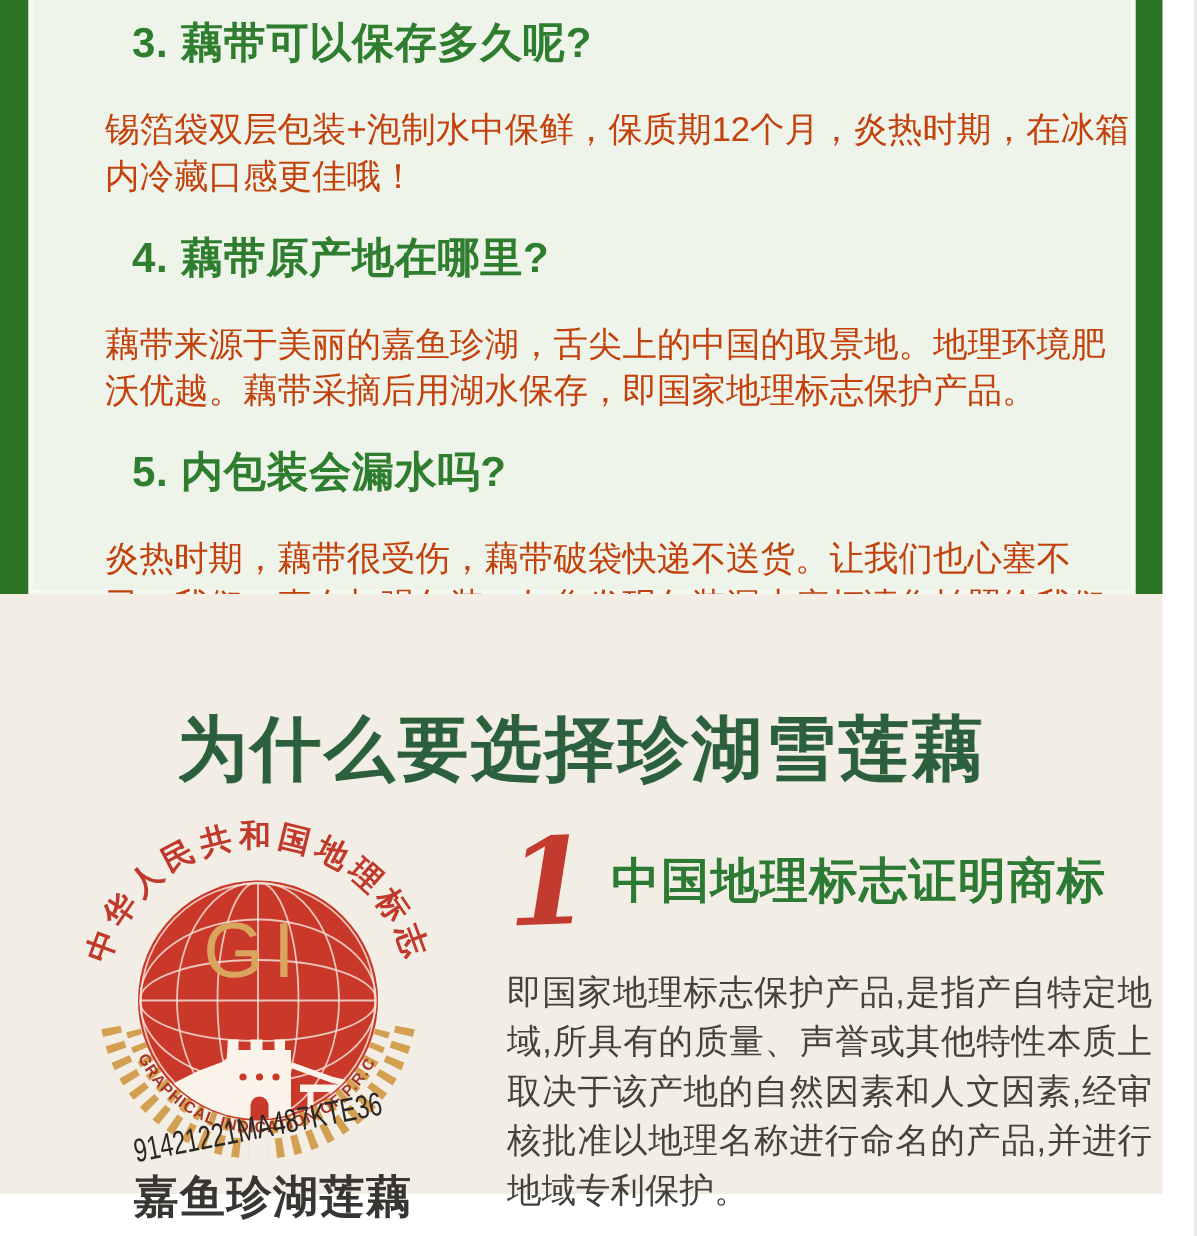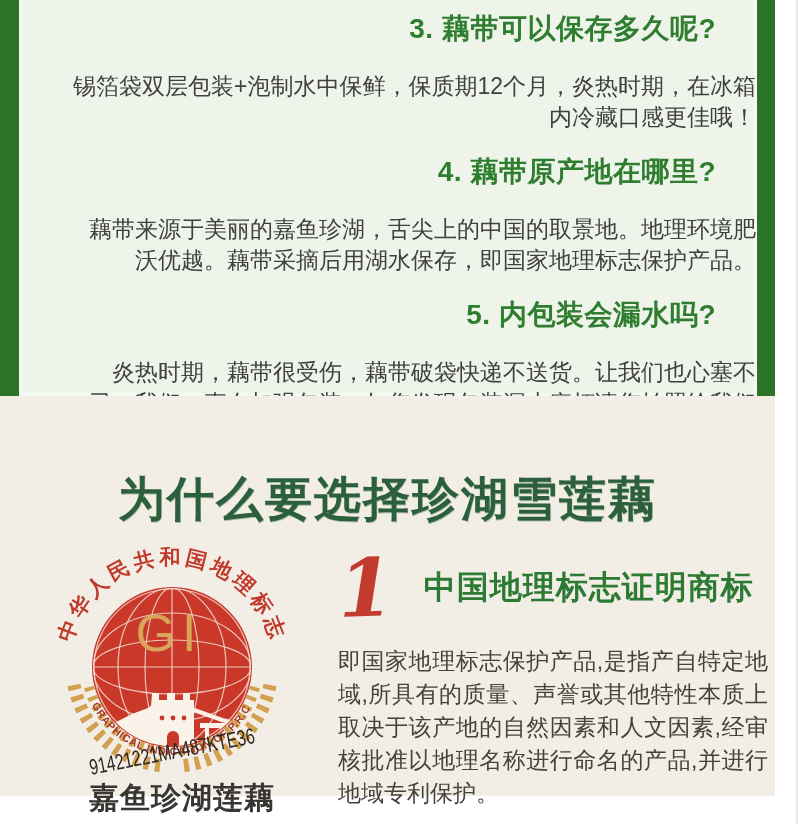--- a/index.html
+++ b/index.html
@@ -23,21 +23,20 @@
     height: 824px;
   }
 
   
   .faq-section {
     position: relative;
     width: 775px;
     height: 396px;
     background: #2b7425;
     overflow: hidden;
-    text-align: right;
   }
   .faq-card {
     position: absolute;
     left: 19px;
     top: -22px;
     width: 738px;
     height: 418px;
     background: #eef4e9;
     border: 3px solid #f4f9f1;
     box-shadow: 0 6px 0 rgba(16, 58, 10, 0.55);
@@ -47,21 +46,21 @@
     font-size: 28px;
     font-weight: bold;
     color: #2f7d2f;
     line-height: 36px;
     margin: 0 0 3px 18px;
     letter-spacing: 0.5px;
   }
   .faq-answer {
     font-size: 23px;
     line-height: 30.5px;
-    color: #404040;
+    color: #c2410c;
     width: 686px;
     letter-spacing: 0;
     margin-top: 24px;
   }
   .faq-item { margin-bottom: 22px; }
 
   
   .why-section {
     position: relative;
     width: 775px;
@@ -120,21 +119,21 @@
     font-size: 80px;
     line-height: 72px;
     color: #c33a2e;
     transform: rotate(-2deg);
   }
   .reason-heading {
     font-size: 32px;
     font-weight: bold;
     color: #2c7a33;
     letter-spacing: 1px;
-    margin-left: 30px;
+    margin-left: 14px;
     white-space: nowrap;
   }
   .reason-body {
     margin-top: 21px;
     width: 430px;
     font-size: 23px;
     line-height: 33px;
     color: #44423c;
     text-align: justify;
     text-justify: inter-character;

